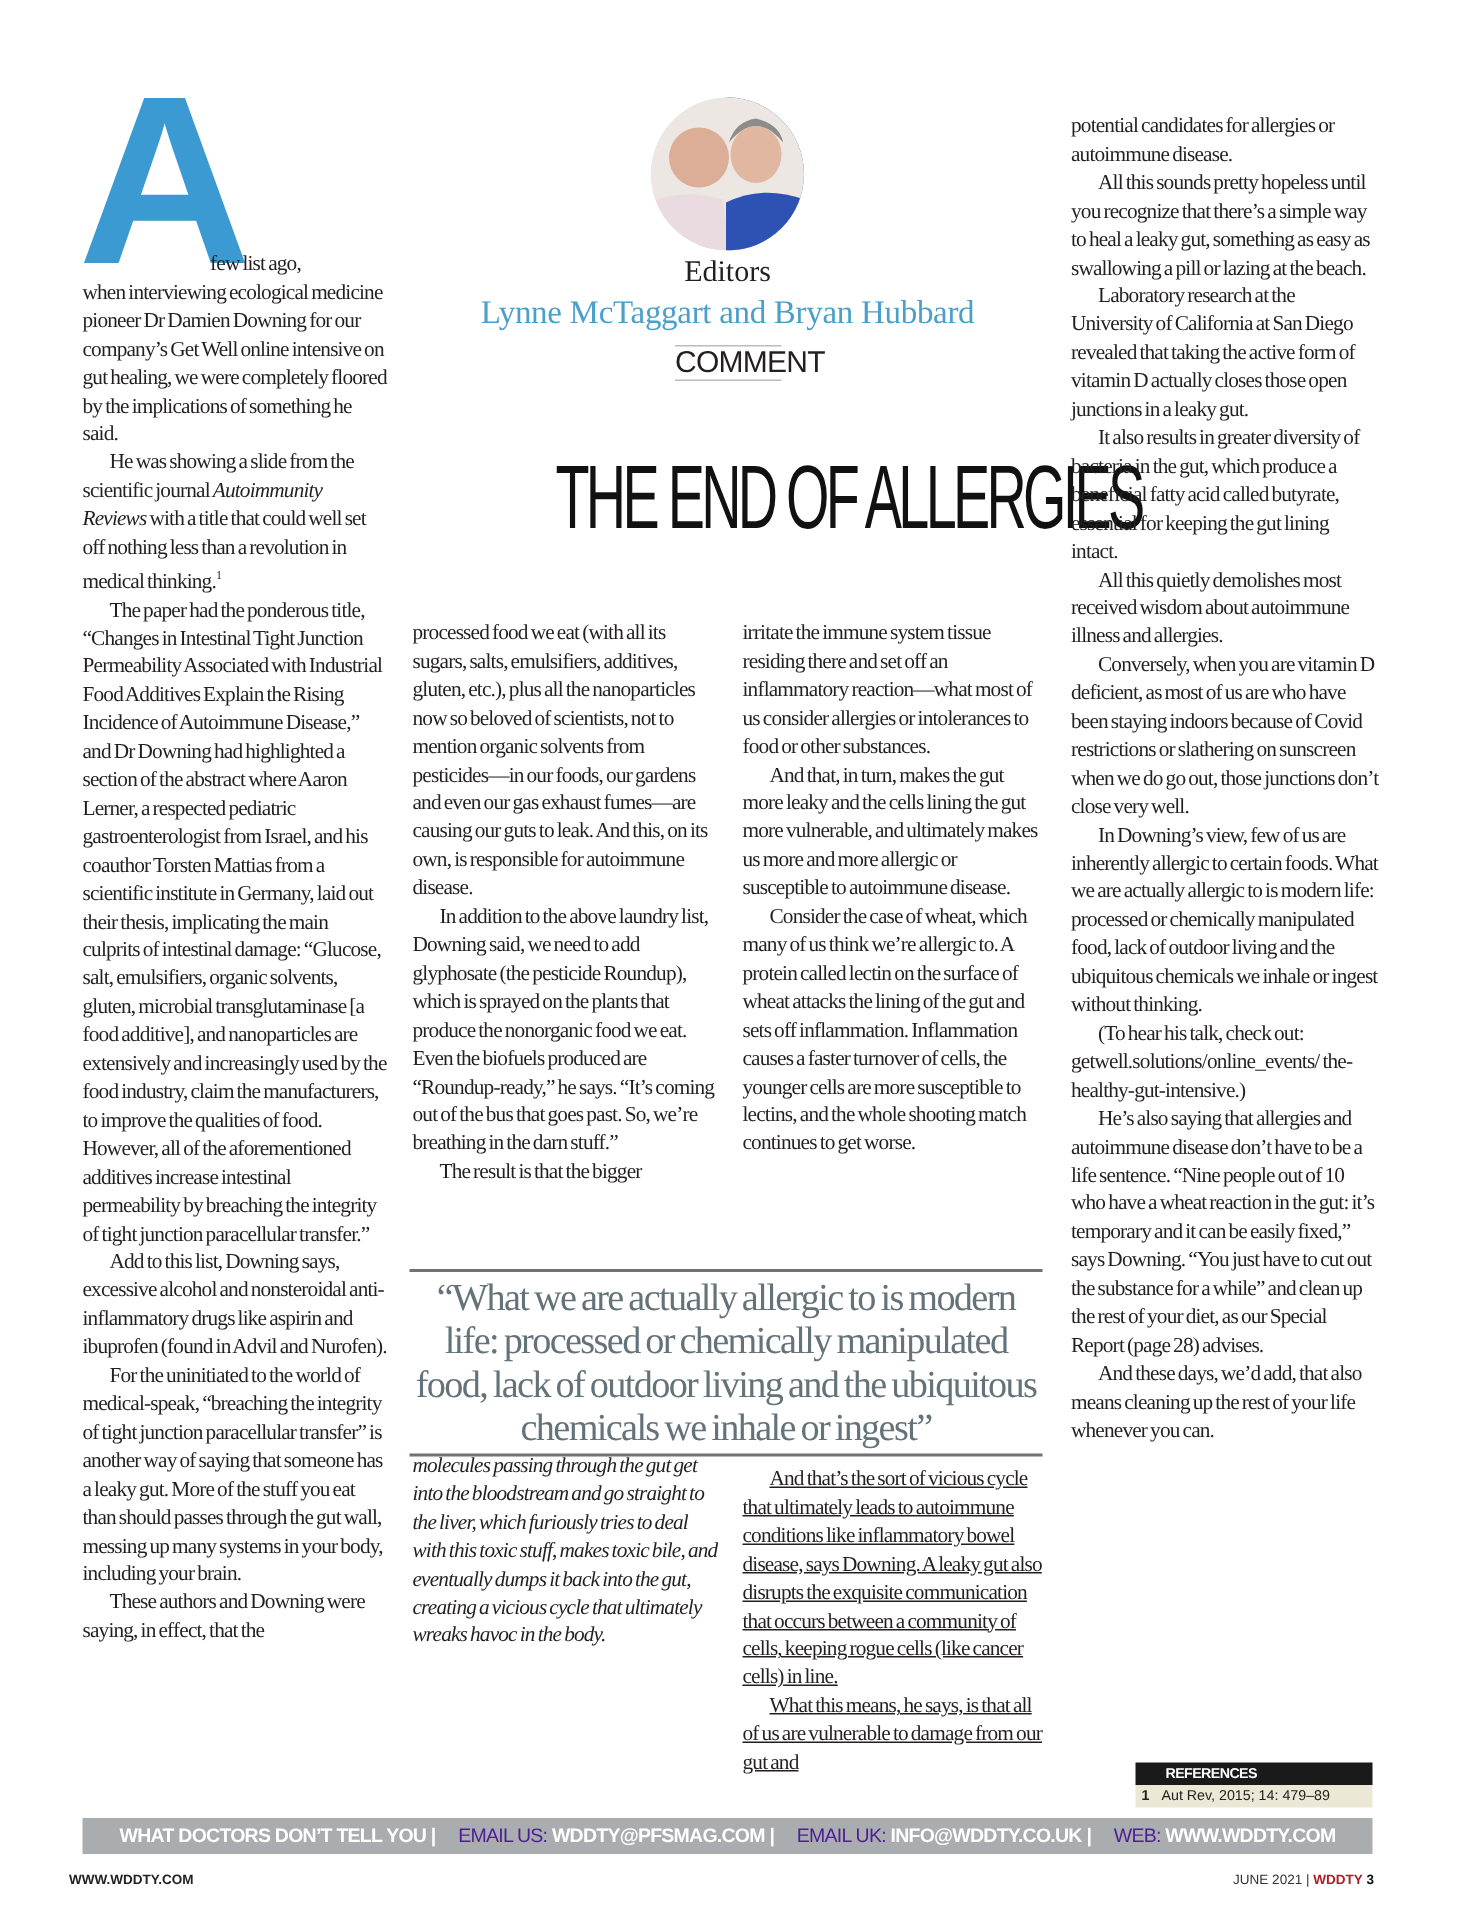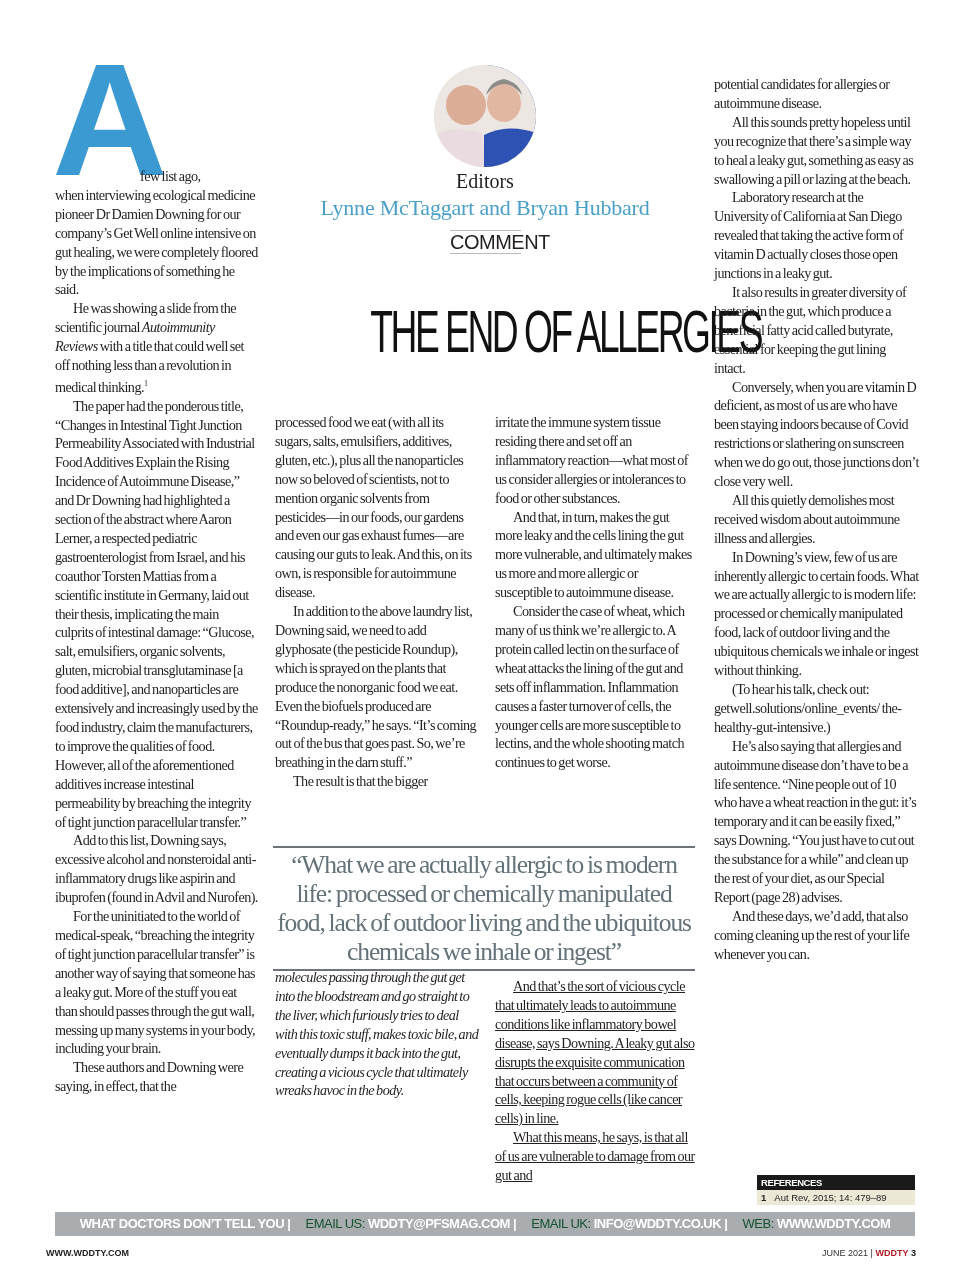--- a/index.html
+++ b/index.html
@@ -15,27 +15,27 @@
   .editors { position:absolute; left:300px; top:170px; width:370px; text-align:center; font-size:20px; color:#231f20; }
   .names { position:absolute; left:300px; top:195px; width:370px; text-align:center; font-size:22px; color:#4aa0c8; letter-spacing:-0.2px; }
   .comment { position:absolute; left:450px; top:230px; width:71px; text-align:center; border-top:1px solid #bbb; border-bottom:1px solid #bbb;
              font-family:"Liberation Sans", sans-serif; font-size:20px; line-height:22px; color:#231f20; letter-spacing:-0.5px; }
   .headline { position:absolute; left:300px; top:297px; width:370px; text-align:center;
               font-family:"Liberation Sans", sans-serif; font-size:60px; line-height:70px; color:#111;
               letter-spacing:-4px; transform:scaleX(0.62); transform-origin:center; white-space:nowrap; }
   .pullquote { position:absolute; left:273px; top:846px; width:422px; border-top:2px solid #6d7378; border-bottom:2px solid #6d7378;
                text-align:center; font-size:25.5px; line-height:29px; color:#64727a; padding:2px 0 3px; letter-spacing:-1.1px; word-spacing:-1.5px; }
   .refs { position:absolute; left:757px; top:1175px; width:158px; font-family:"Liberation Sans", sans-serif; font-size:9.5px; }
-  .refs .hd { background:#1a1a1a; color:#fff; font-weight:bold; padding:2px 4px; letter-spacing:-0.4px; }
+  .refs .hd { background:#1a1a1a; color:#fff; font-weight:bold; padding:2px 20px; letter-spacing:-0.4px; }
   .refs .row { background:#ebe8d6; padding:2px 4px; color:#222; }
   .refs .row b { margin-right:8px; }
   .footerbar { position:absolute; left:55px; top:1212px; width:860px; height:24px; background:#a9adb0; color:#fff;
                font-family:"Liberation Sans", sans-serif; font-size:13px; line-height:24px; text-align:center; letter-spacing:-0.5px; white-space:nowrap; }
   .footerbar b { font-weight:bold; }
-  .footerbar .lt { font-weight:normal; color:#14532d;padding-left:12px; }
+  .footerbar .lt { font-weight:normal; color:#4c1d95;padding-left:12px; }
   .site { position:absolute; left:46px; top:1248px; font-family:"Liberation Sans", sans-serif; font-size:9px; font-weight:bold; color:#222; }
   .pageno { position:absolute; right:55px; top:1248px; font-family:"Liberation Sans", sans-serif; font-size:9px; color:#333; }
   .pageno .brand { color:#b01c24; font-weight:bold; }
   .pageno .num { font-weight:bold; color:#111; }
   sup { font-size:8px; }
 </style>
 </head>
 <body>
 
 <div class="dropcap">A</div>
@@ -86,26 +86,26 @@
 <div class="col" style="left:495px; top:977px; width:200px;text-decoration:underline;">
   <p>And that’s the sort of vicious cycle that ultimately leads to autoimmune conditions like inflammatory bowel disease, says Downing. A leaky gut also disrupts the exquisite communication that occurs between a community of cells, keeping rogue cells (like cancer cells) in line.</p>
   <p>What this means, he says, is that all of us are vulnerable to damage from our gut and</p>
 </div>
 
 <div class="col" style="left:714px; top:75px; width:205px;">
   <p class="noindent">potential candidates for allergies or autoimmune disease.</p>
   <p>All this sounds pretty hopeless until you recognize that there’s a simple way to heal a leaky gut, something as easy as swallowing a pill or lazing at the beach.</p>
   <p>Laboratory research at the University of California at San Diego revealed that taking the active form of vitamin D actually closes those open junctions in a leaky gut.</p>
   <p>It also results in greater diversity of bacteria in the gut, which produce a beneficial fatty acid called butyrate, essential for keeping the gut lining intact.</p>
+  <p>All this quietly demolishes most received wisdom about autoimmune illness and allergies.</p>
   <p>Conversely, when you are vitamin D deficient, as most of us are who have been staying indoors because of Covid restrictions or slathering on sunscreen when we do go out, those junctions don’t close very well.</p>
-  <p>All this quietly demolishes most received wisdom about autoimmune illness and allergies.</p>
   <p>In Downing’s view, few of us are inherently allergic to certain foods. What we are actually allergic to is modern life: processed or chemically manipulated food, lack of outdoor living and the ubiquitous chemicals we inhale or ingest without thinking.</p>
   <p>(To hear his talk, check out: getwell.solutions/online_events/ the-healthy-gut-intensive.)</p>
   <p>He’s also saying that allergies and autoimmune disease don’t have to be a life sentence. “Nine people out of 10 who have a wheat reaction in the gut: it’s temporary and it can be easily fixed,” says Downing. “You just have to cut out the substance for a while” and clean up the rest of your diet, as our Special Report (page 28) advises.</p>
-  <p>And these days, we’d add, that also coming cleaning up the rest of your life whenever you can.</p>
+  <p>And these days, we’d add, that also means cleaning up the rest of your life whenever you can.</p>
 </div>
 
 <div class="refs">
   <div class="hd">REFERENCES</div>
   <div class="row">
     <b>1</b><span>Aut Rev, 2015; 14: 479–89</span>
   </div>
 </div>
 
 <div class="footerbar">

